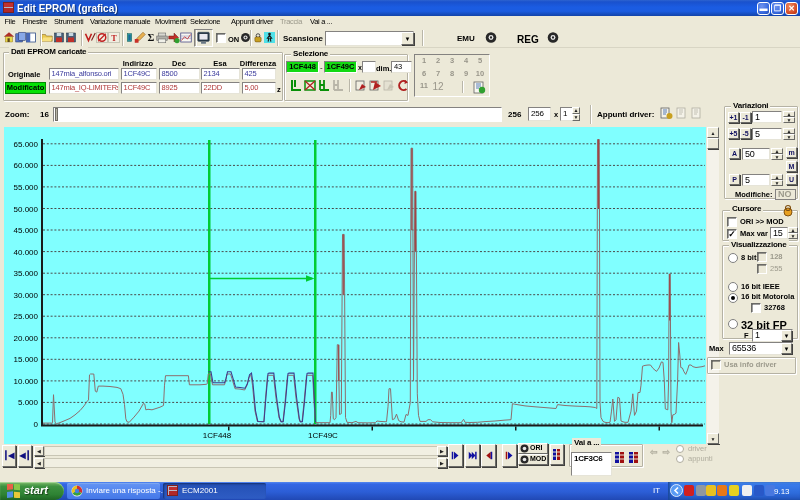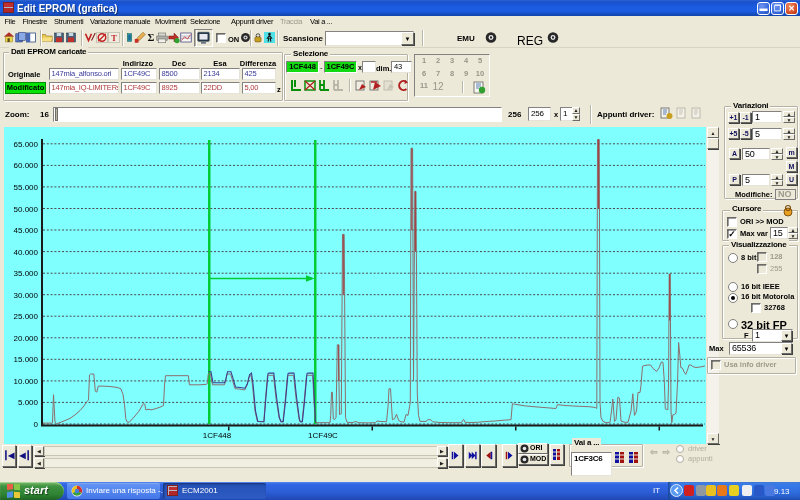--- a/index.html
+++ b/index.html
@@ -134,21 +134,21 @@
     </svg>
     <div class="txt" style="left:283px;top:5px;font-size:8px;font-weight:bold">Scansione</div>
     <div class="fld" style="left:325px;top:2px;width:89px;height:15px"></div>
     <div class="btn" style="left:401px;top:3px;width:13px;height:13px;font-size:6px;line-height:12px">▼</div>
     <div class="txt" style="left:457px;top:5px;font-size:8px;font-weight:bold">EMU</div>
     <svg class="abs" style="left:484px;top:2px" width="14" height="13" viewBox="0 0 16 16">
       <circle cx="8" cy="8" r="6.5" fill="#282828"></circle>
       <circle cx="8" cy="8" r="3" fill="#e8e8e8"></circle>
       <circle cx="8" cy="8" r="1.4" fill="#282828"></circle>
     </svg>
-    <div class="txt" style="left:517px;top:5px;font-size:12px;font-weight:normal">REG</div>
+    <div class="txt" style="left:517px;top:5px;font-size:10px;font-weight:bold">REG</div>
     <svg class="abs" style="left:546px;top:2px" width="14" height="13" viewBox="0 0 16 16">
       <circle cx="8" cy="8" r="6.5" fill="#282828"></circle>
       <circle cx="8" cy="8" r="3" fill="#e8e8e8"></circle>
       <circle cx="8" cy="8" r="1.4" fill="#282828"></circle>
     </svg>
   </div>
 <div class="gbox" style="left:3px;top:52px;width:280px;height:49px"></div>
 <div class="glab" style="left:9px;top:47px">Dati EPROM caricate</div>
 <div class="txt" style="left:138px;top:59px;transform:translateX(-50%);font-size:7.5px;font-weight:bold">Indirizzo</div>
 <div class="txt" style="left:179px;top:59px;transform:translateX(-50%);font-size:7.5px;font-weight:bold">Dec</div>

